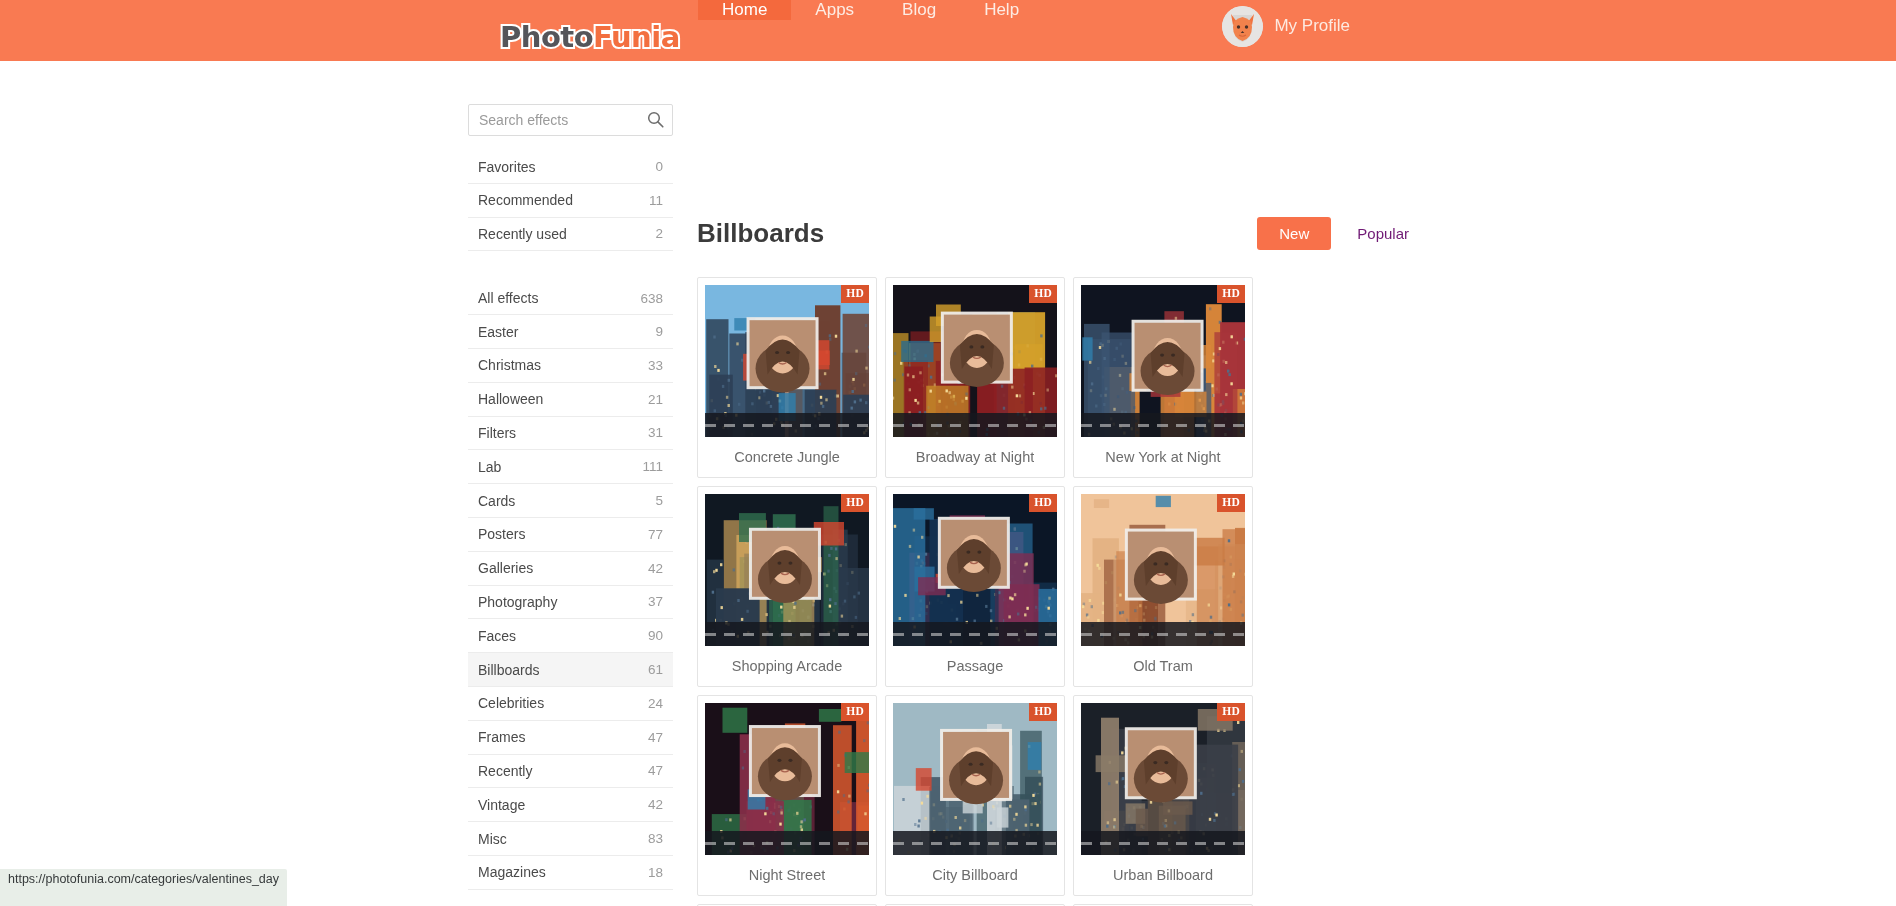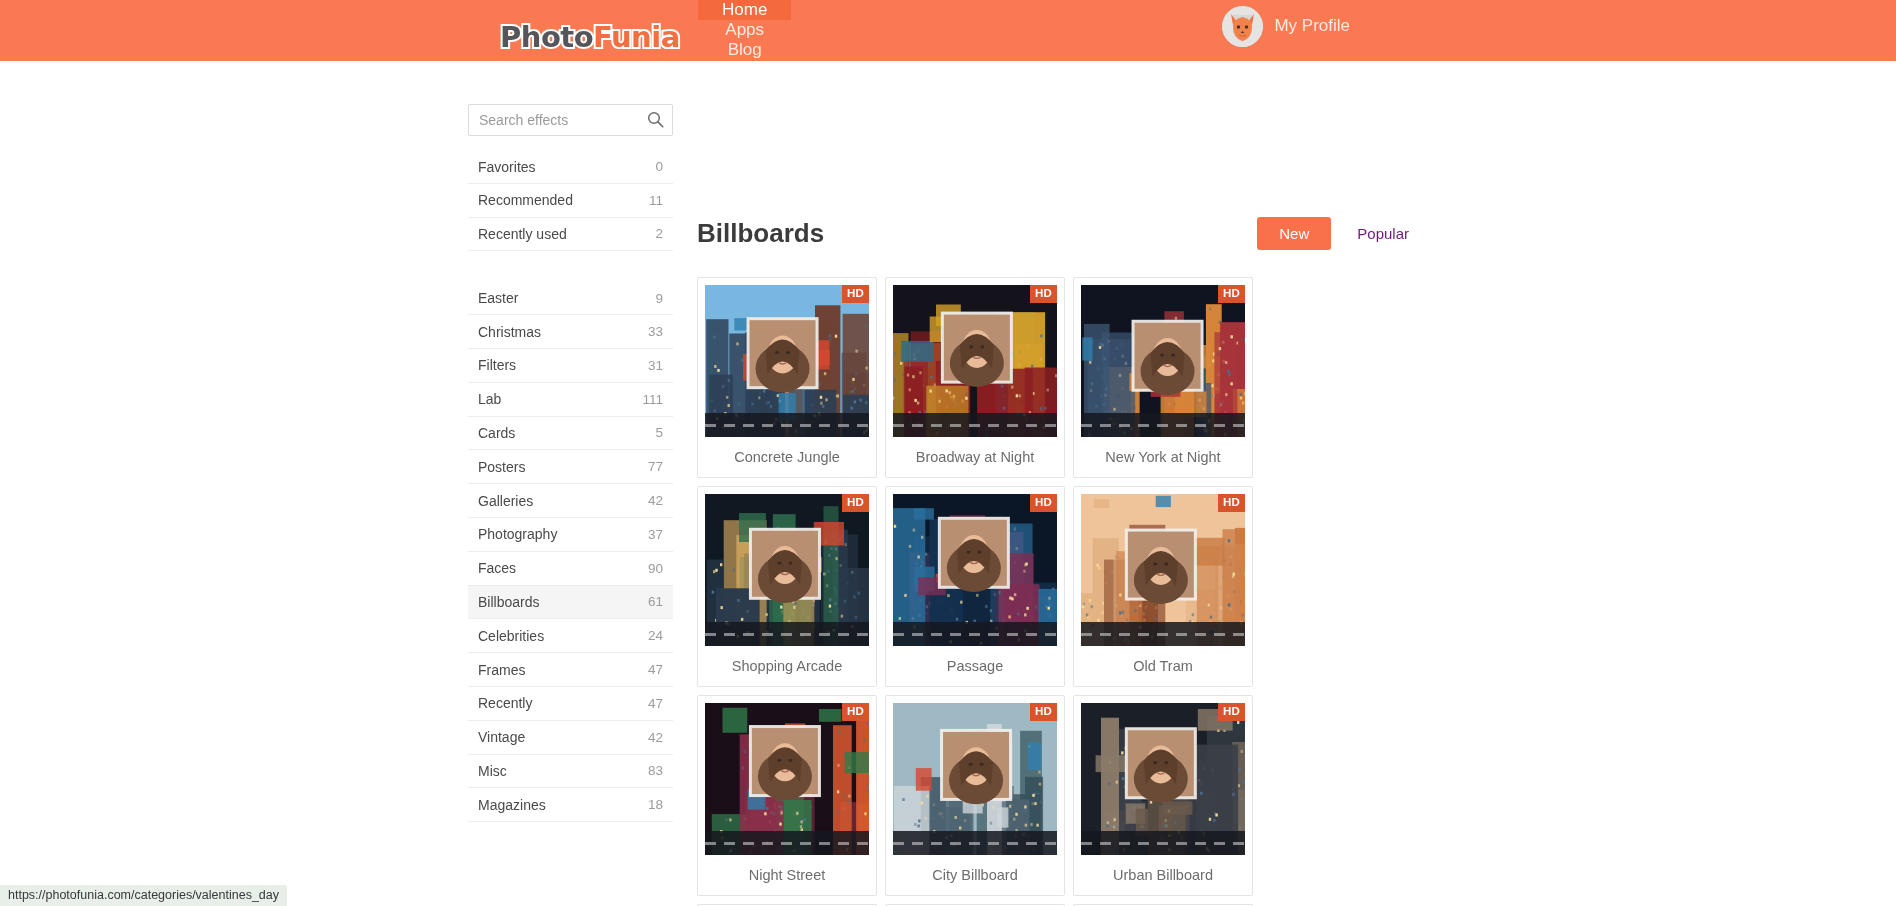--- a/index.html
+++ b/index.html
@@ -29,21 +29,21 @@
     -webkit-text-stroke: 4px #ffffff;
     paint-order: stroke fill;
   }
   .logo .lg-b {
     color: #f36f3f;
     -webkit-text-stroke: 4px #ffffff;
     paint-order: stroke fill;
   }
   .nav {
     position: absolute; left: 698px; top: 0;
-    height: 61px; display: flex; align-items: center; flex-direction: column;
+    height: 61px; display: flex; align-items: flex-start;
   }
   .nav a {
     display: flex; align-items: center; padding: 0 24px;
     color: #fdece4; text-decoration: none;
     font-size: 17px; font-family: "Liberation Sans", sans-serif;
     cursor: pointer;
   }
   .nav a.active { background: #f4693d; color: #ffffff; }
 
   .profile {
@@ -131,34 +131,34 @@
     position: relative; width: 164px; height: 152px;
     overflow: hidden; background: #222;
   }
   .thumb svg { display: block; width: 164px; height: 152px; }
   .hd-badge {
     position: absolute; top: 0; right: 0;
     background: #d9532c; color: #ffffff;
     font-size: 11.5px; font-weight: bold;
     padding: 3px 5px 3px 5px; line-height: 1;
     letter-spacing: 0.2px;
-    font-family: Liberation Sans, sans-serif;
+    font-family: Liberation Serif, serif;
   }
   .card-title {
     height: 40px; display: flex; align-items: center; justify-content: center;
     font-size: 14.5px; color: #6d6d6d; text-align: center;
     white-space: nowrap; overflow: hidden; text-overflow: ellipsis;
     max-width: 164px;
   }
 
   
   .statusbar {
     position: fixed; left: 0; bottom: 0;
     background: #e8eee8; color: #35393a;
-    font-size: 12.5px; padding: 3px 8px 4px 8px;
+    font-size: 12.5px; padding: 3px 8px 20px 8px;
     font-family: "Liberation Sans", sans-serif;
     border-top-right-radius: 2px;
     z-index: 50;
   }
 </style>
 </head>
 <body>
 
 <div class="header">
   <div class="logo">
@@ -212,26 +212,34 @@
           <span class="cnt">11</span>
         </a>
         <a class="cat-item" href="#">
           <span>Recently used</span>
           <span class="cnt">2</span>
         </a>
       </div>
     <div class="cat-gap"></div>
     <div class="cat-list" id="cat-list-b">
         <a class="cat-item" href="#">
+          <span>All effects</span>
+          <span class="cnt">638</span>
+        </a>
+        <a class="cat-item" href="#">
           <span>Easter</span>
           <span class="cnt">9</span>
         </a>
         <a class="cat-item" href="#">
           <span>Christmas</span>
           <span class="cnt">33</span>
+        </a>
+        <a class="cat-item" href="#">
+          <span>Halloween</span>
+          <span class="cnt">21</span>
         </a>
         <a class="cat-item" href="#">
           <span>Filters</span>
           <span class="cnt">31</span>
         </a>
         <a class="cat-item" href="#">
           <span>Lab</span>
           <span class="cnt">111</span>
         </a>
         <a class="cat-item" href="#">

